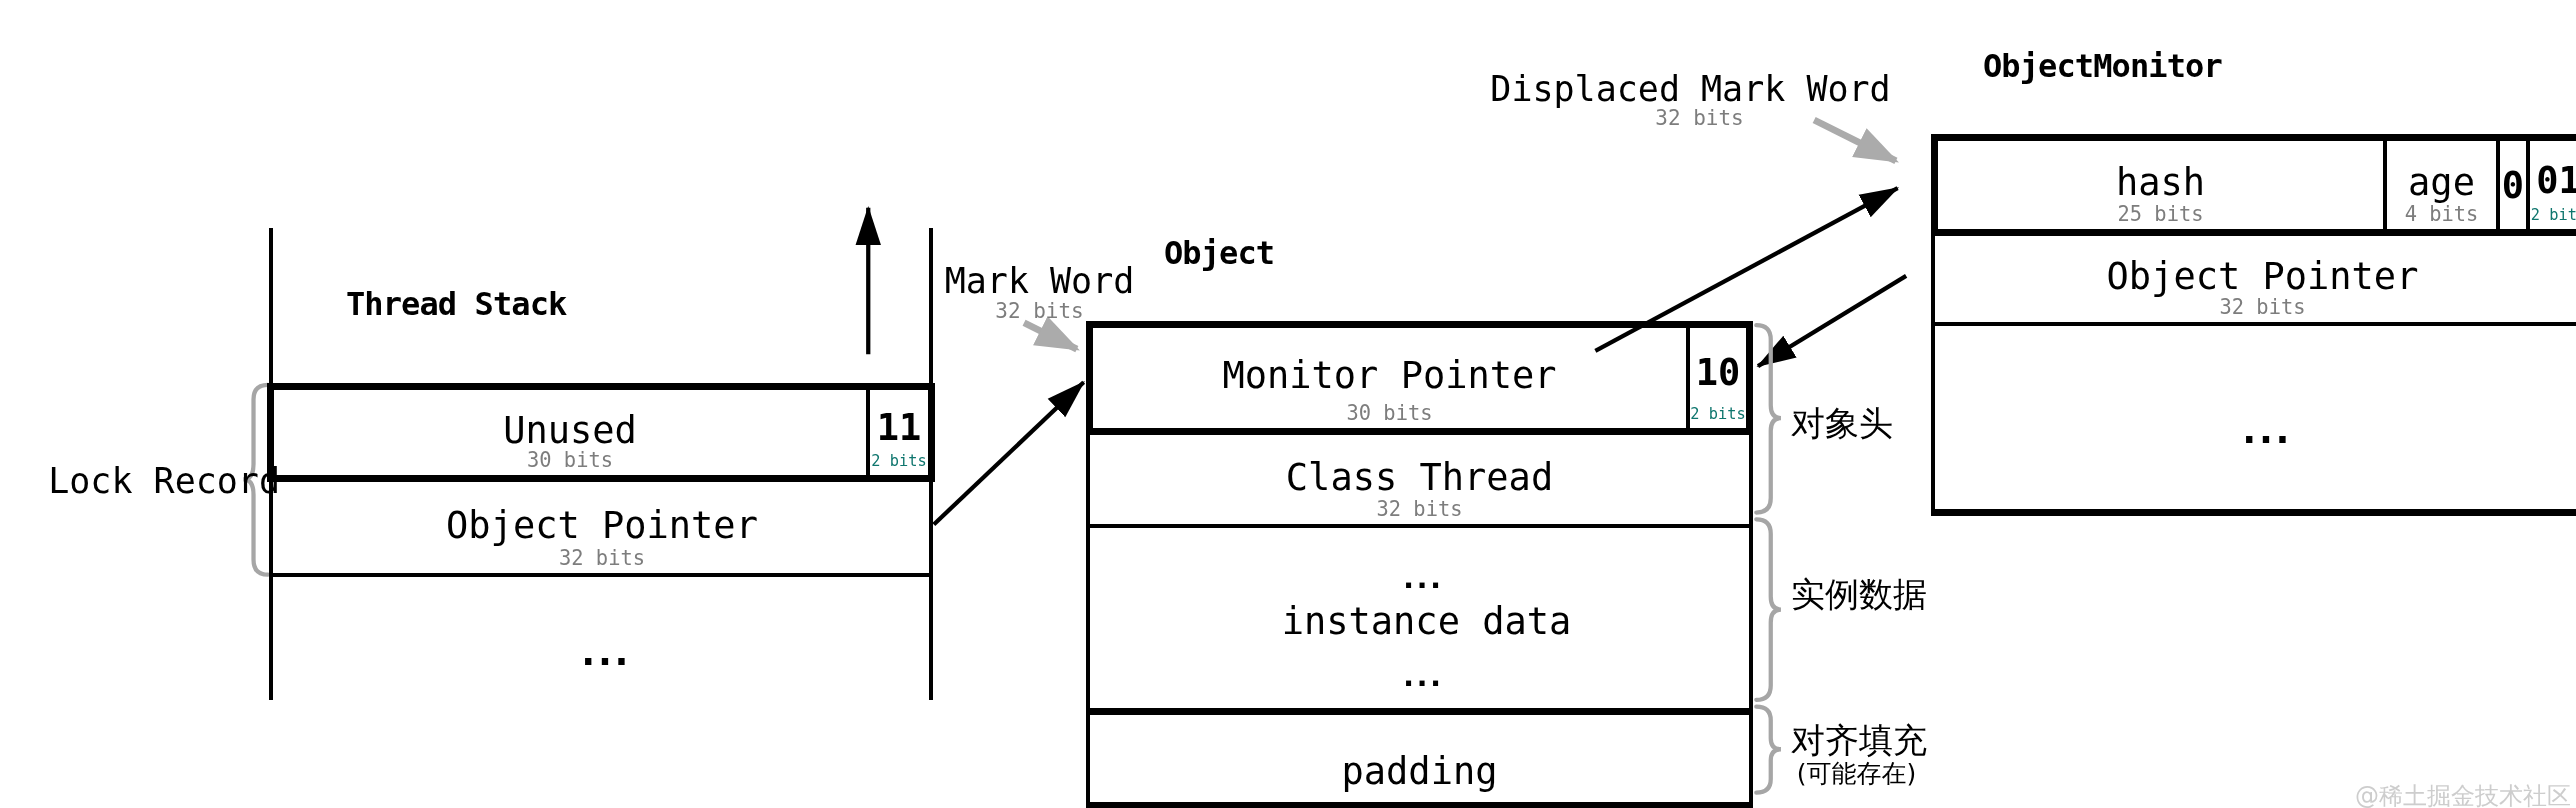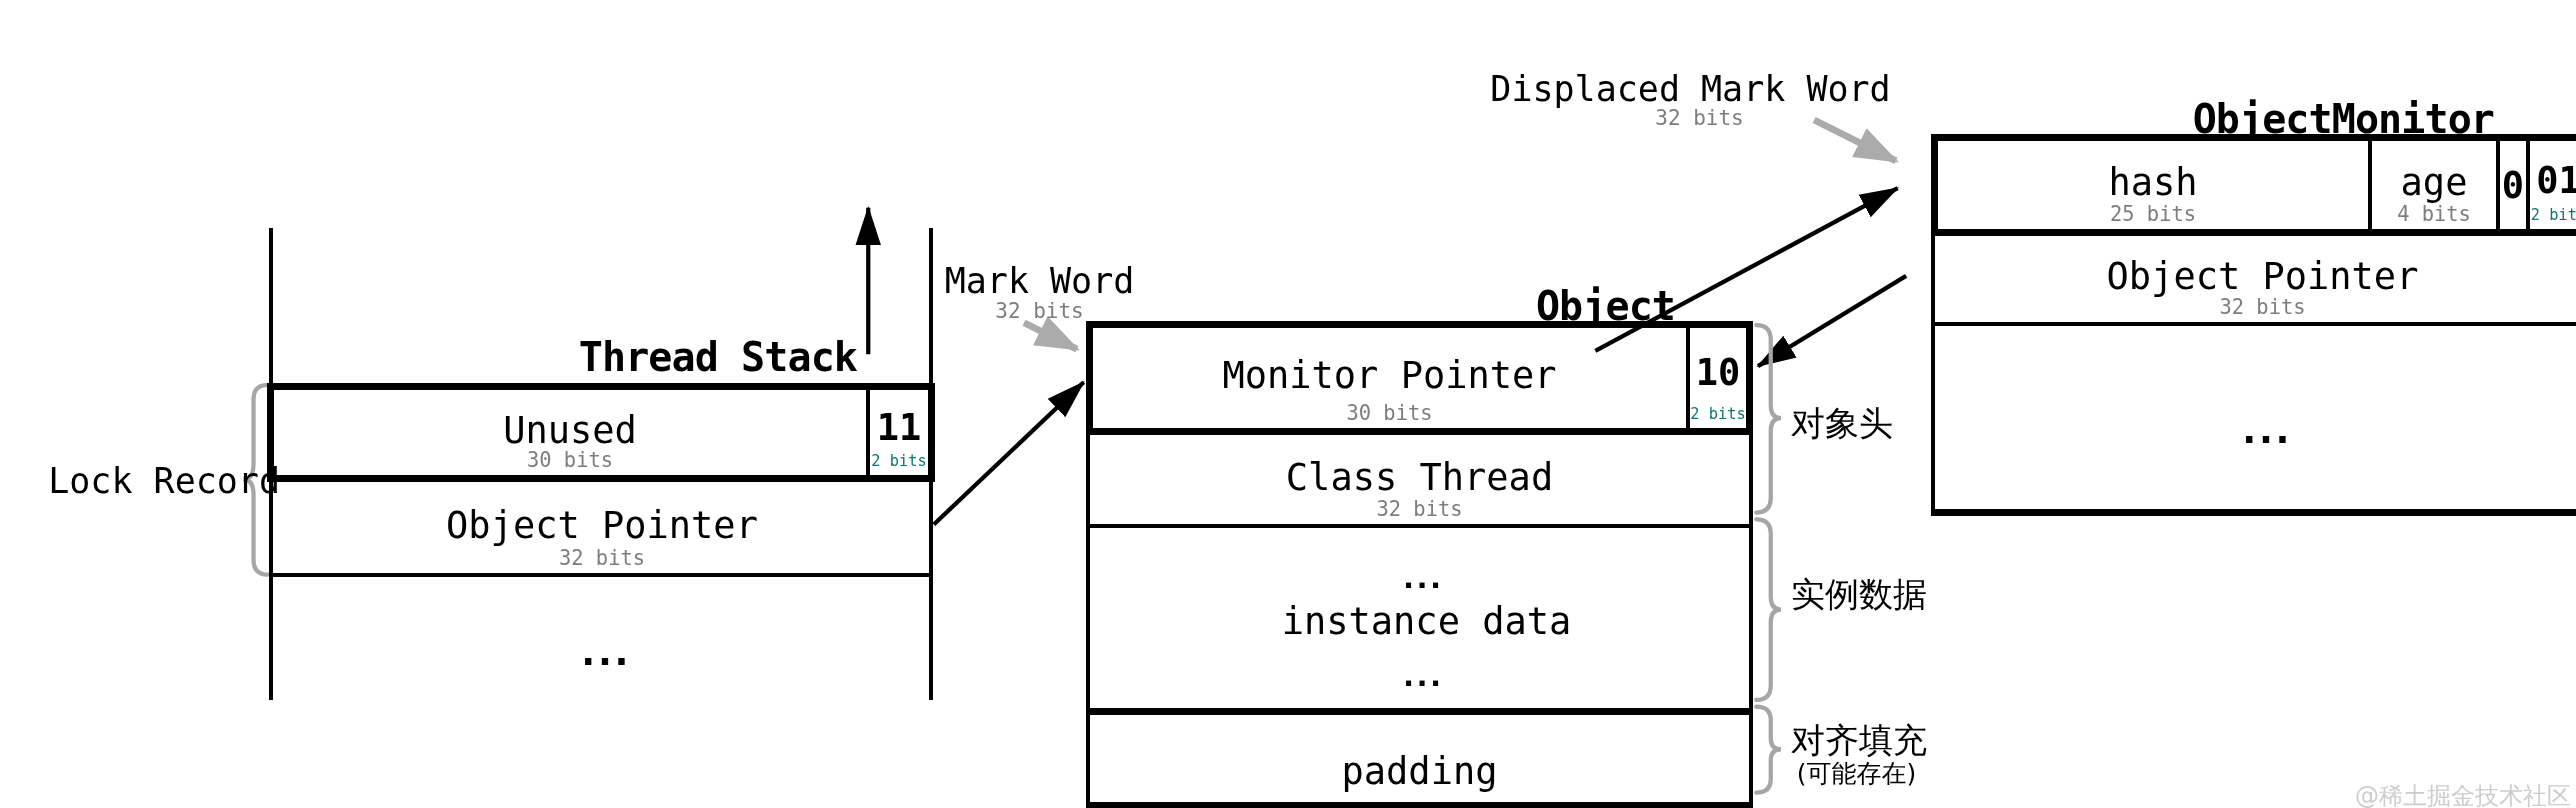--- a/index.html
+++ b/index.html
@@ -1,19 +1,19 @@
 <!DOCTYPE html>
 <html style="font-size:13.6px"><head>
 <meta charset="utf-8">
 <style>
   html,body{margin:0;padding:0;background:#ffffff;}
   #canvas{position:relative;width:2576px;height:808px;background:#ffffff;overflow:hidden;
           font-family:"DejaVu Sans Mono",monospace;color:#000;}
   .abs{position:absolute;}
-  .title{font-size:40px;font-weight:bold;text-align:right;line-height:1.1;letter-spacing:-0.9px;margin-top:48px;}
+  .title{font-size:32px;font-weight:bold;text-align:left;line-height:1.1;letter-spacing:-0.9px;}
   .ann{font-size:35px;text-align:center;line-height:1.05;}
   .ann-right{font-size:35px;text-align:right;line-height:1.05;}
   .ann-bits{font-size:21px;color:#7d7d7d;text-align:center;line-height:1.05;}
   .cell{position:relative;}
   .cell-label{position:absolute;left:0;right:0;top:50%;transform:translateY(-56%);
               font-size:37px;text-align:center;white-space:nowrap;}
   .bits{position:absolute;left:0;right:0;bottom:3.4px;font-size:20.4px;color:#7d7d7d;
         text-align:center;white-space:nowrap;}
   .bits-sm{position:absolute;left:0;right:0;bottom:5.1px;font-size:15.3px;color:#0f766e;
         text-align:center;white-space:nowrap;}
@@ -133,21 +133,21 @@
   <div class="abs ann" style="left:1435px;top:71px;width:511px;">Displaced Mark Word</div>
   <div class="abs ann-bits" style="left:1444px;top:107px;width:511px;">32 bits</div>
 
   <div class="abs" style="left:1904px;top:134px;width:663px;margin-left:27px;">
 
     <div class="flexrow" style="height:102px;border:7.7px solid #000;">
       <div class="cell" style="flex:1;">
         <div class="cell-label">hash</div>
         <div class="bits">25 bits</div>
       </div>
-      <div class="cell" style="width:128px;border-left:4.3px solid #000;box-sizing:border-box;">
+      <div class="cell" style="width:113px;border-left:4.3px solid #000;box-sizing:border-box;">
         <div class="cell-label">age</div>
         <div class="bits">4 bits</div>
       </div>
       <div class="cell" style="width:30px;border-left:4.3px solid #000;box-sizing:border-box;">
         <div class="num" style="top:50%;">0</div>
       </div>
       <div class="cell" style="width:61px;border-left:4.3px solid #000;box-sizing:border-box;">
         <div class="num">01</div>
         <div class="bits-sm">2 bits</div>
       </div>

